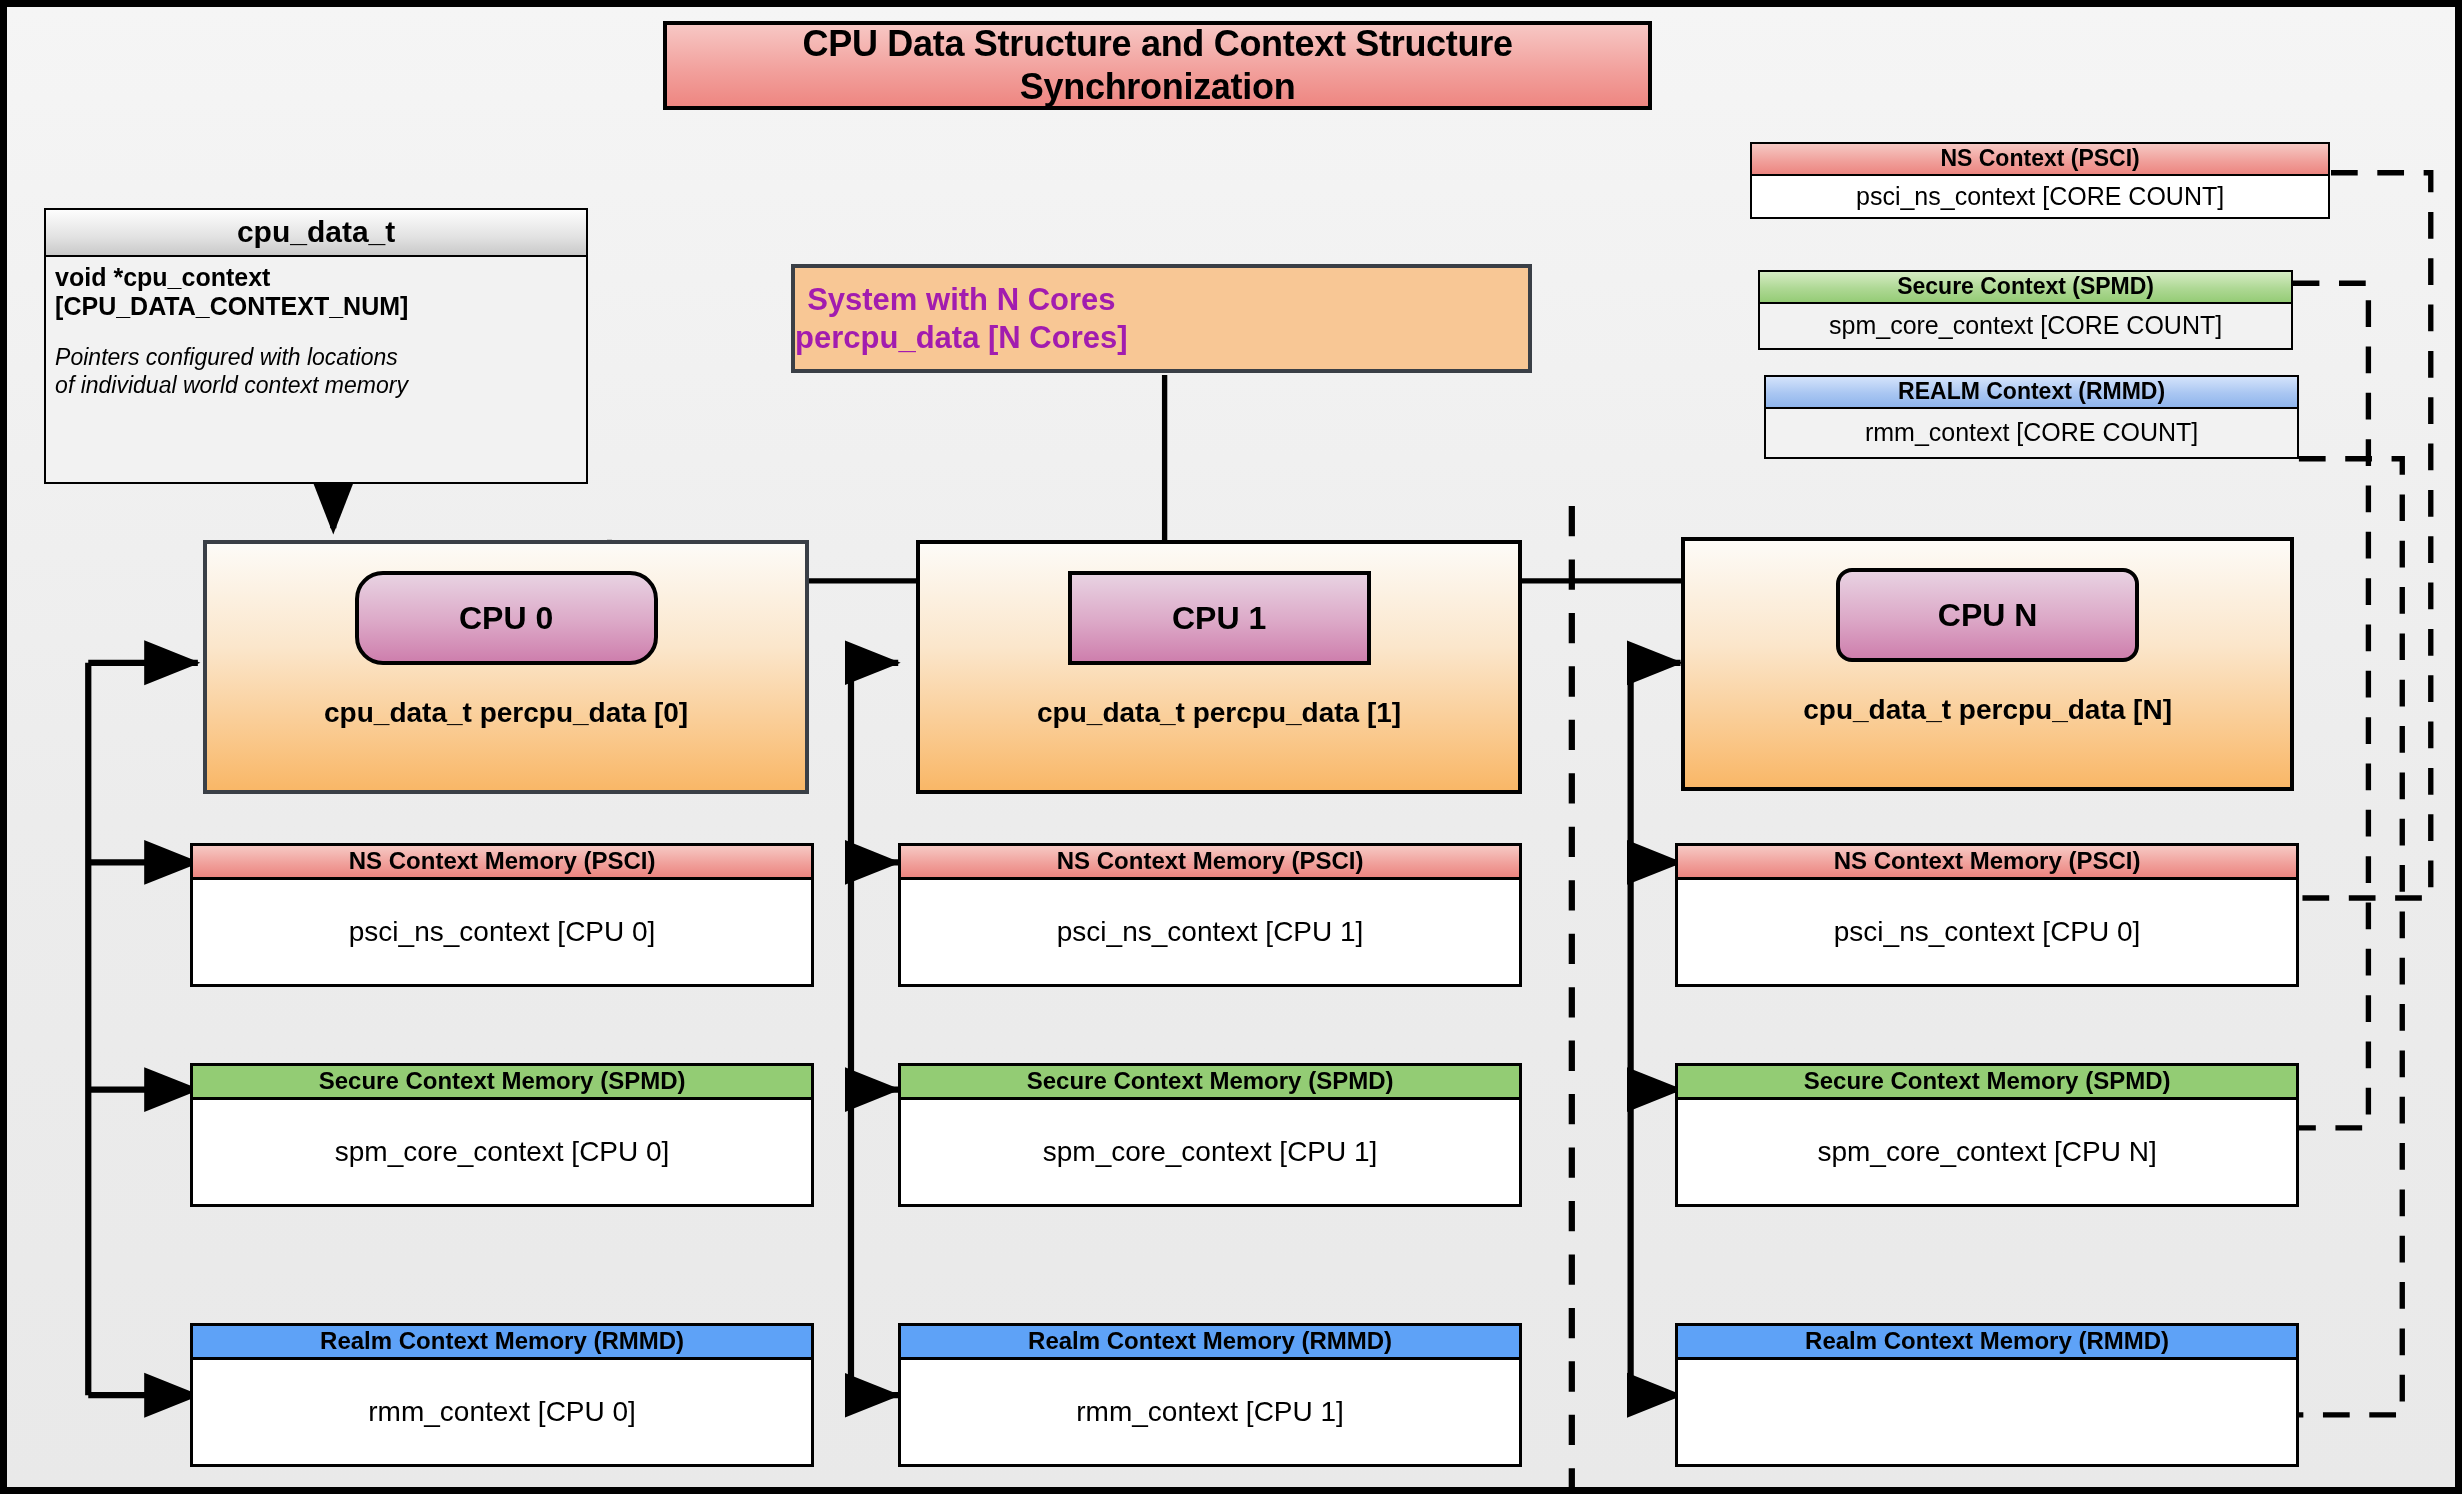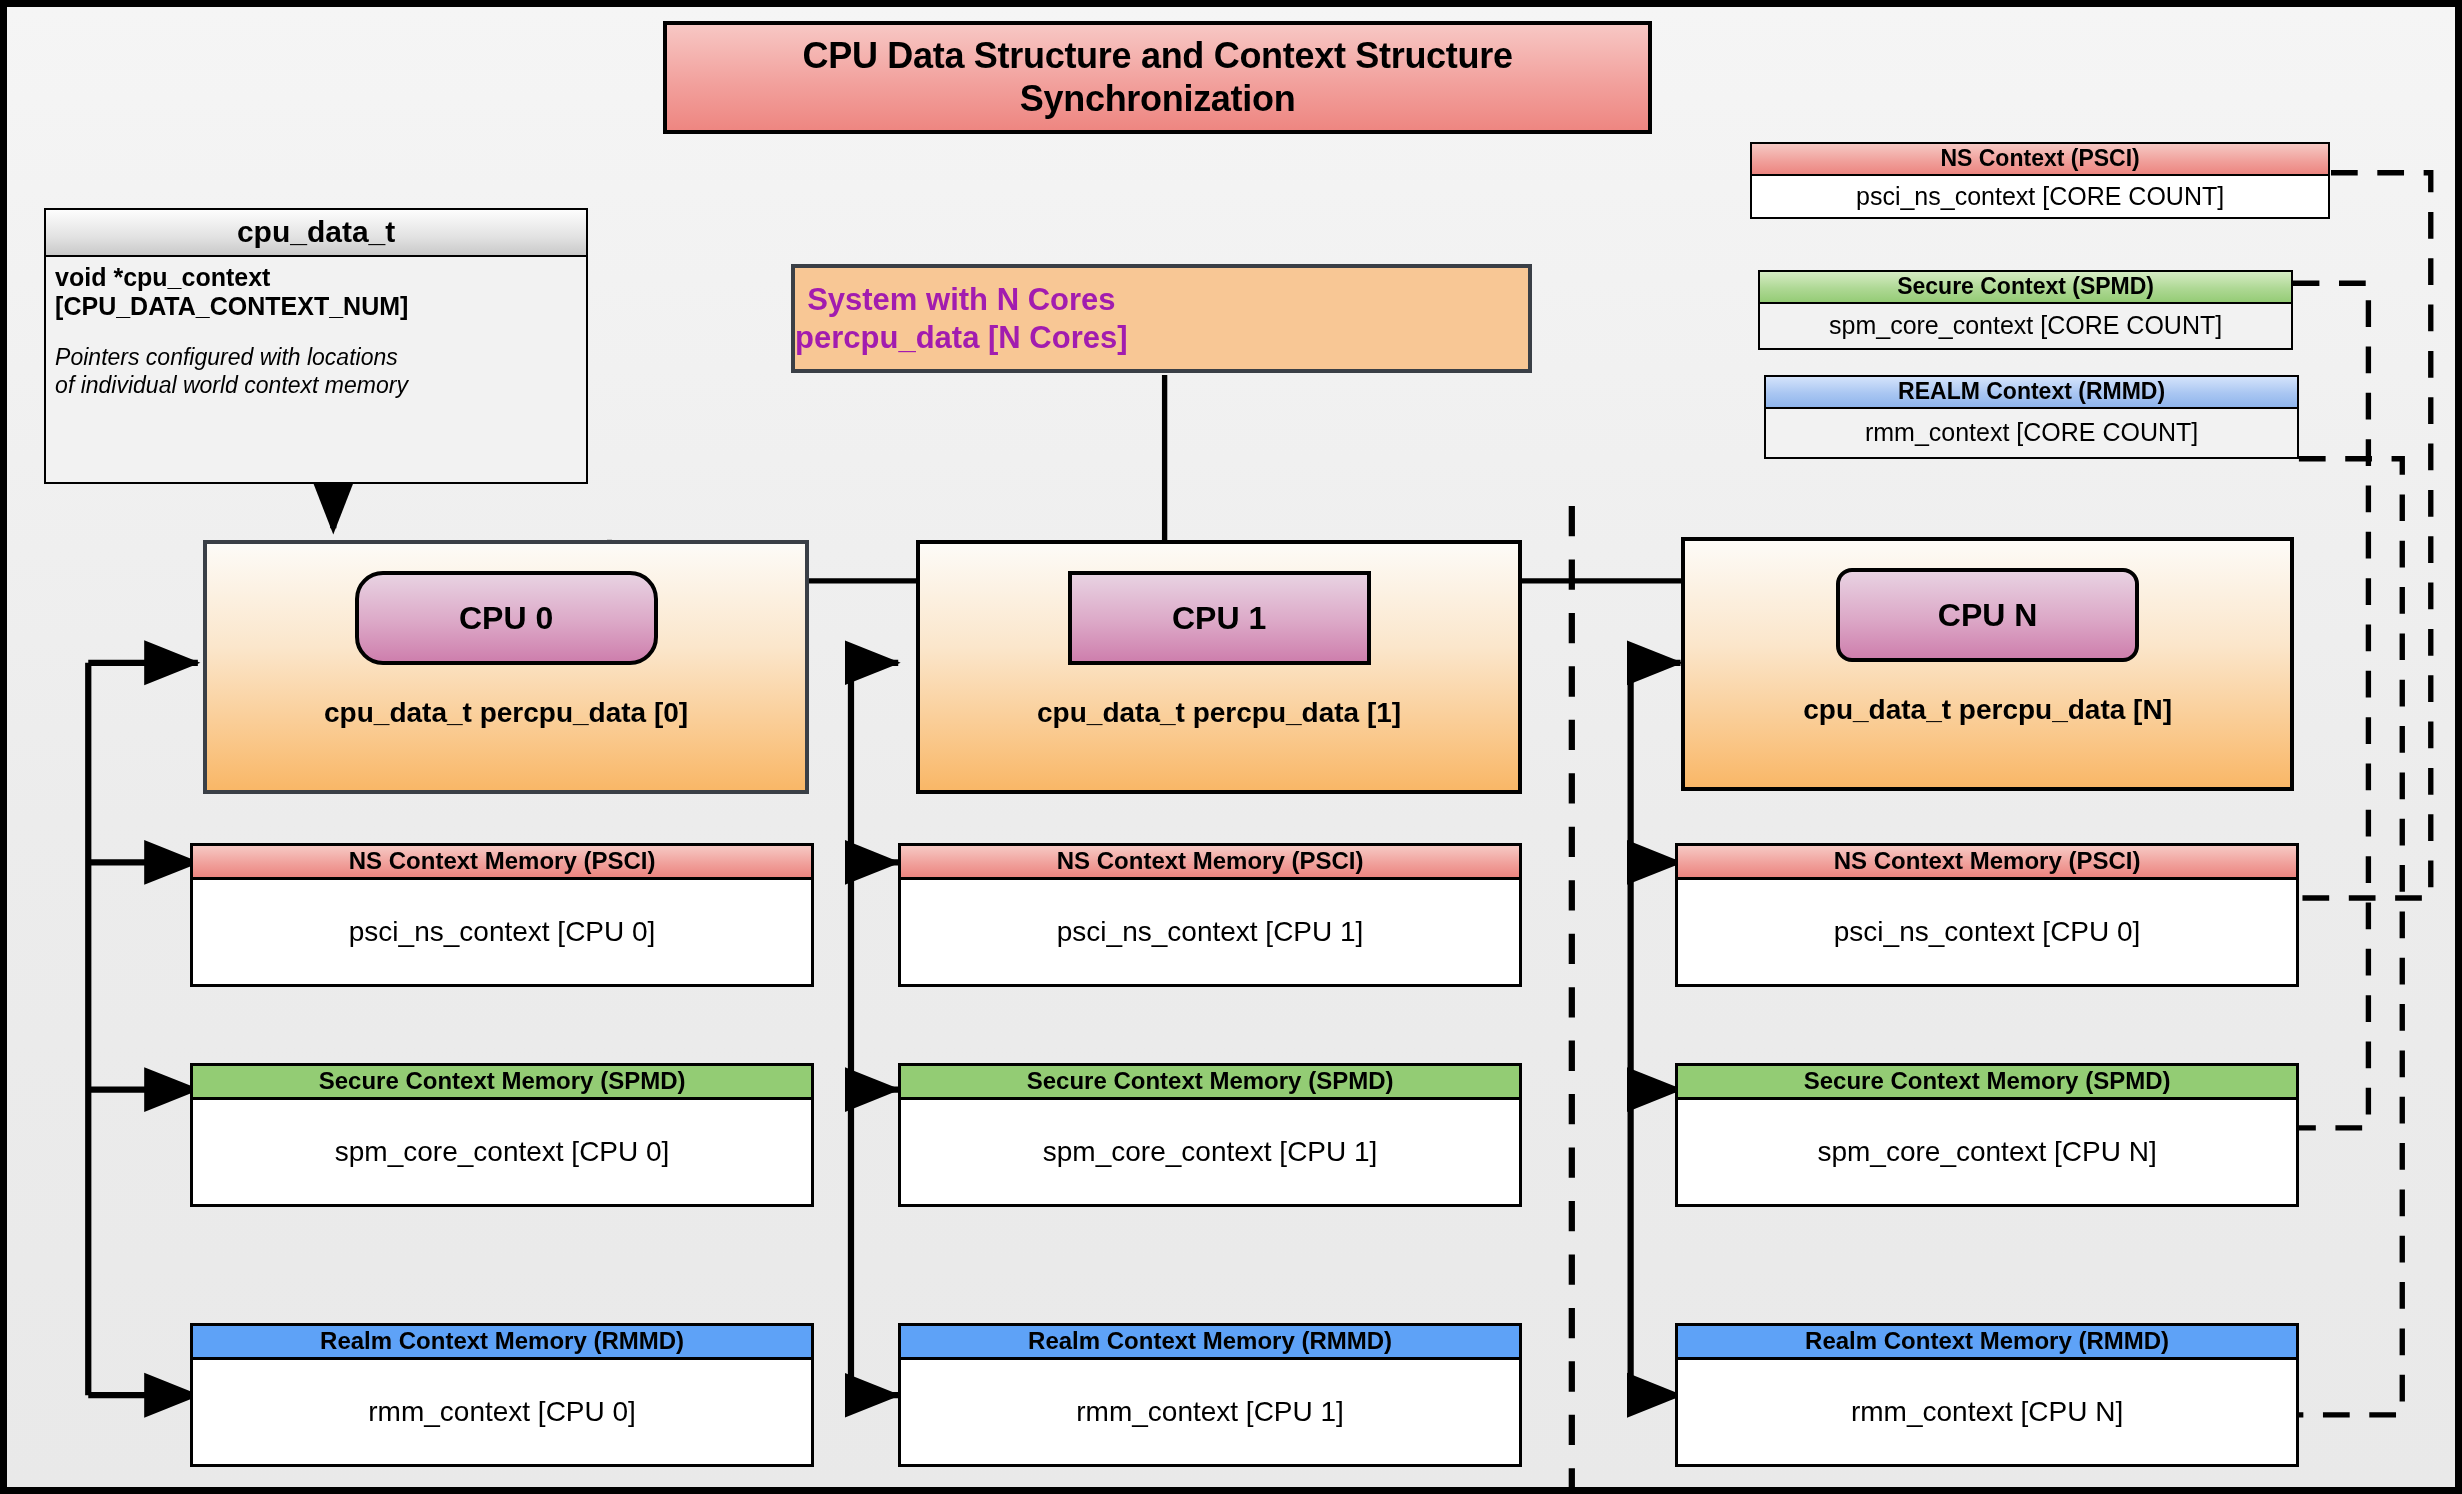--- a/index.html
+++ b/index.html
@@ -225,21 +225,21 @@
 
       <g stroke="#000" stroke-width="6" fill="none" stroke-dasharray="30 22">
         <path d="M2565,310 L2650,310 L2650,1258 L2566,1258"></path>
       </g>
 
       <g stroke="#000" stroke-width="6" fill="none" stroke-dasharray="30 22">
         <path d="M2572,507 L2688,507 L2688,1580 L2566,1580"></path>
       </g>
     </svg>
 
-    <div class="node title-box" style="left:656px; top:14.3px; width:989px; height:113px;">
+    <div class="node title-box" style="left:656px; top:14.3px; width:989px; height:89px;">
       <span>CPU Data Structure and Context Structure Synchronization</span>
     </div>
 
     <div class="node uml" style="left:37px; top:201px; width:544px; height:276px;">
       <div class="uml-head">cpu_data_t</div>
       <div class="uml-body">
         <div class="uml-attr">void  *cpu_context</div>
         <div class="uml-attr">[CPU_DATA_CONTEXT_NUM]</div>
         <div class="uml-note">Pointers configured with locations</div>
         <div class="uml-note" style="margin-top:0">of individual world context memory</div>
@@ -318,18 +318,17 @@
       <div class="ctx-body">psci_ns_context [CPU 0]</div>
     </div>
 
     <div class="node ctx" style="left:1668px; top:1056px; width:624px; height:144px;">
       <div class="ctx-head green-f">Secure Context Memory (SPMD)</div>
       <div class="ctx-body">spm_core_context [CPU N]</div>
     </div>
 
     <div class="node ctx" style="left:1668px; top:1316px; width:624px; height:144px;">
       <div class="ctx-head blue-f">Realm Context Memory (RMMD)</div>
-      <div class="ctx-body">rmm_context [CPU N]</div>
     </div>
 
   </div>
 </div>
 
 
 </body></html>

